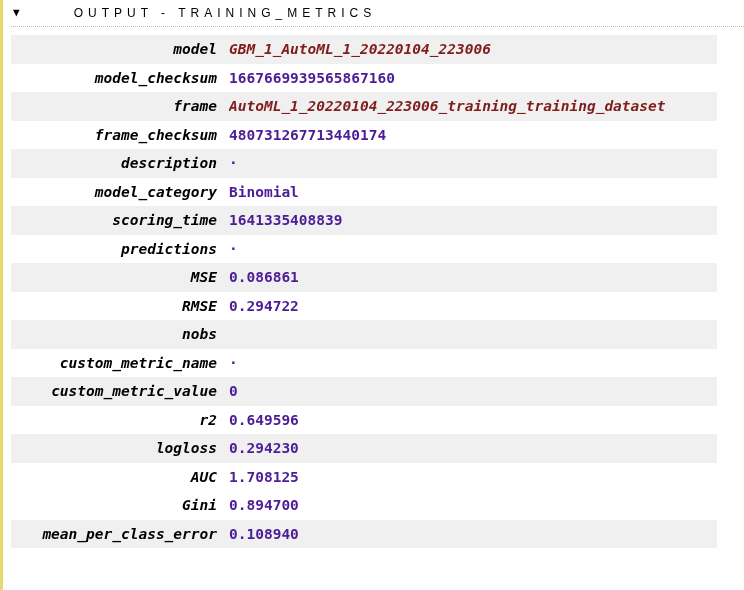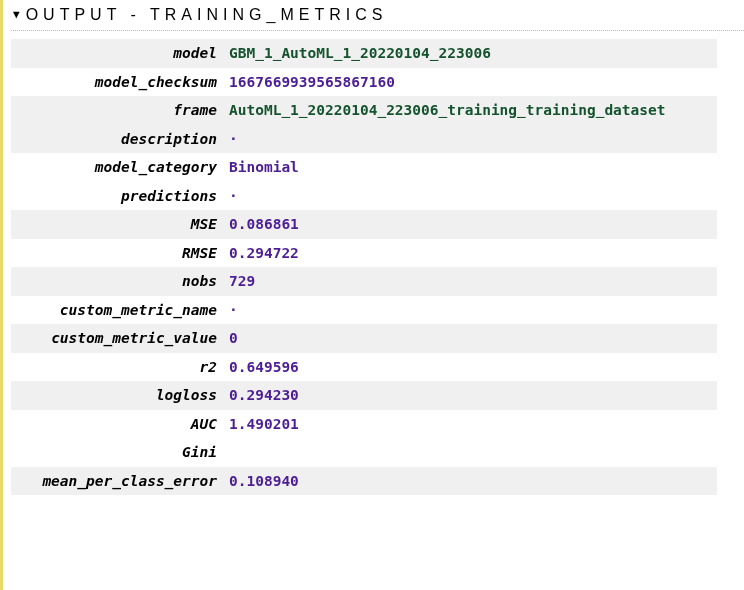--- a/index.html
+++ b/index.html
@@ -28,23 +28,24 @@
     }
     .chev {
       font-size: 11px;
       line-height: 1;
       display: inline-block;
       transform: translateY(-1px);
     }
     .section-title {
       font-family: -apple-system, BlinkMacSystemFont, "Segoe UI", Arial, sans-serif;
       letter-spacing: 5px;
-      font-size: 16px;
+      font-size: 12px;
       font-weight: 400;
       color: #000;
+      margin-left: 48px;
     }
     .table {
       width: 100%;
       padding-right: 27px;
     }
     .row {
       display: flex;
       align-items: center;
       height: 28.5px;
       padding: 0 8px;
@@ -60,21 +61,21 @@
       white-space: nowrap;
     }
     .value {
       flex: 1;
       text-align: left;
       font-weight: 600;
       color: #4c1d95;
       white-space: nowrap;
       overflow: hidden;
     }
-    .value.link { color: #14532d; }
+    .value.link { color: #7f1d1d; font-style: italic; }
     .value.dot::before { content: "\00b7"; font-weight: 700; }
   </style>
 </head>
 <body>
 
 <div class="wrap">
   <div class="section-header">
     <span class="chev">▼</span>
     <span class="section-title">OUTPUT - TRAINING_METRICS</span>
   </div>
@@ -89,50 +90,57 @@
     <div class="row">
       <div class="label">model_checksum</div>
       <div class="value">1667669939565867160</div>
     </div>
 
     <div class="row alt">
       <div class="label">frame</div>
       <div class="value link">AutoML_1_20220104_223006_training_training_dataset</div>
     </div>
 
+    <div class="row">
+      <div class="label">frame_checksum</div>
+      <div class="value">480731267713440174</div>
+    </div>
 
     <div class="row alt">
       <div class="label">description</div>
       <div class="value dot"></div>
     </div>
 
     <div class="row">
       <div class="label">model_category</div>
       <div class="value">Binomial</div>
     </div>
 
+    <div class="row alt">
+      <div class="label">scoring_time</div>
+      <div class="value">1641335408839</div>
+    </div>
 
     <div class="row">
       <div class="label">predictions</div>
       <div class="value dot"></div>
     </div>
 
     <div class="row alt">
       <div class="label">MSE</div>
       <div class="value">0.086861</div>
     </div>
 
     <div class="row">
       <div class="label">RMSE</div>
       <div class="value">0.294722</div>
     </div>
 
     <div class="row alt">
       <div class="label">nobs</div>
-      <div class="value">729</div>
     </div>
 
     <div class="row">
       <div class="label">custom_metric_name</div>
       <div class="value dot"></div>
     </div>
 
     <div class="row alt">
       <div class="label">custom_metric_value</div>
       <div class="value">0</div>
@@ -143,26 +151,27 @@
       <div class="value">0.649596</div>
     </div>
 
     <div class="row alt">
       <div class="label">logloss</div>
       <div class="value">0.294230</div>
     </div>
 
     <div class="row">
       <div class="label">AUC</div>
-      <div class="value">1.490201</div>
+      <div class="value">1.708125</div>
     </div>
 
 
     <div class="row">
       <div class="label">Gini</div>
+      <div class="value">0.894700</div>
     </div>
 
     <div class="row alt">
       <div class="label">mean_per_class_error</div>
       <div class="value">0.108940</div>
     </div>
 
   </div>
 </div>
 

